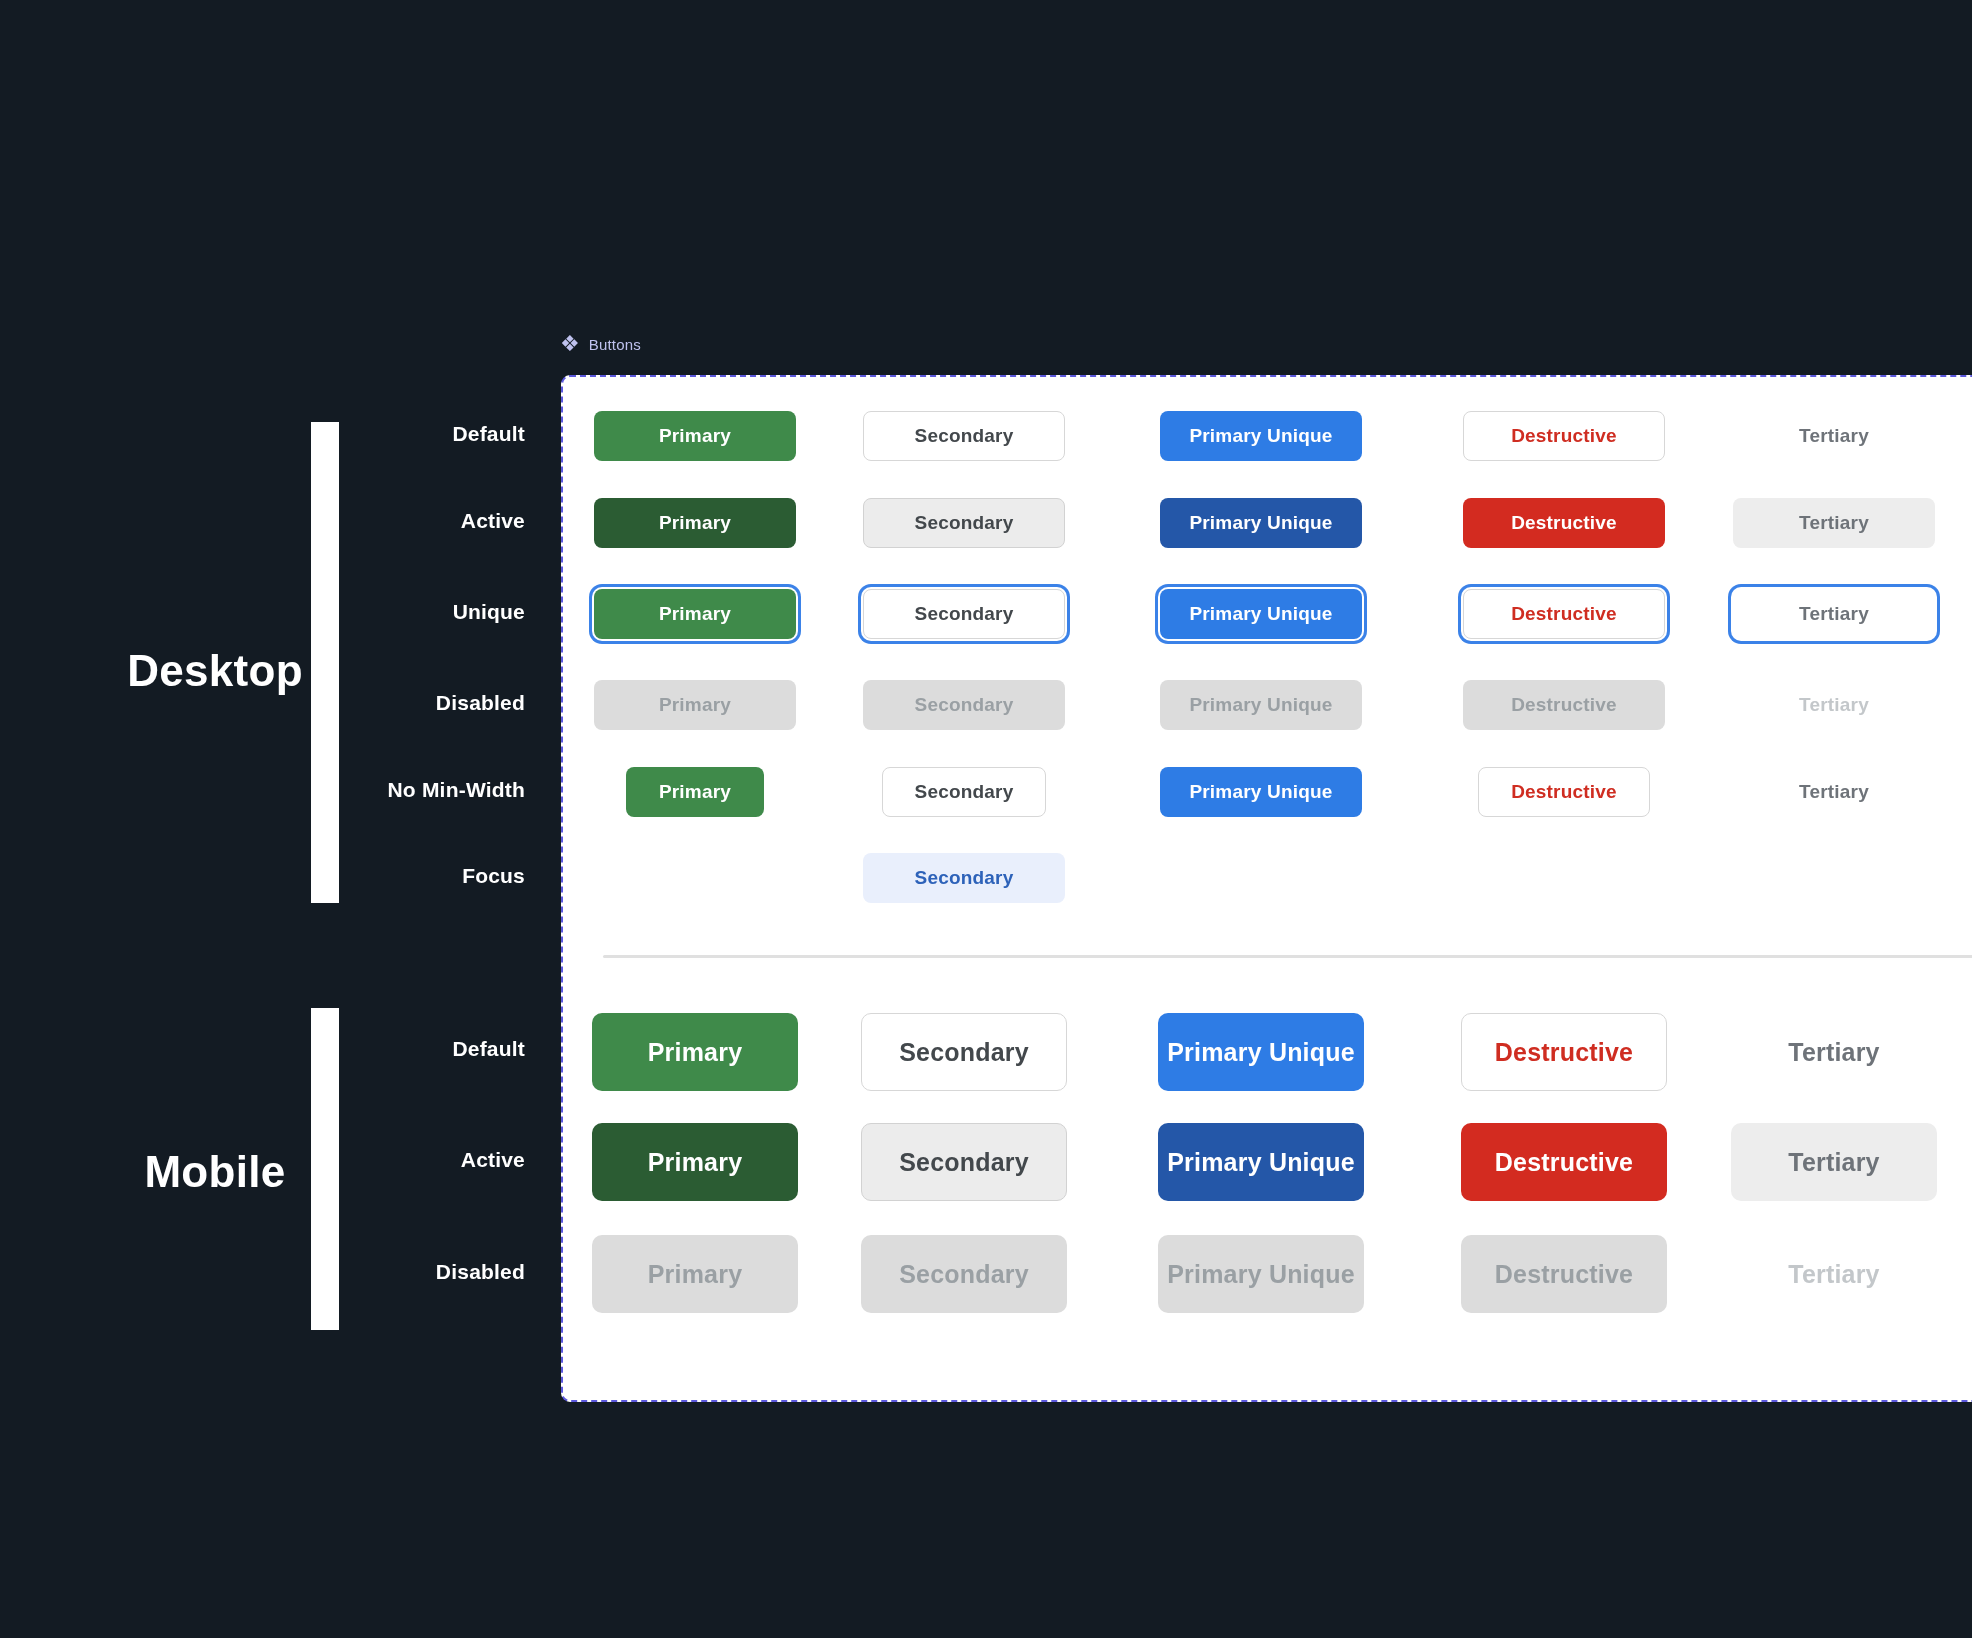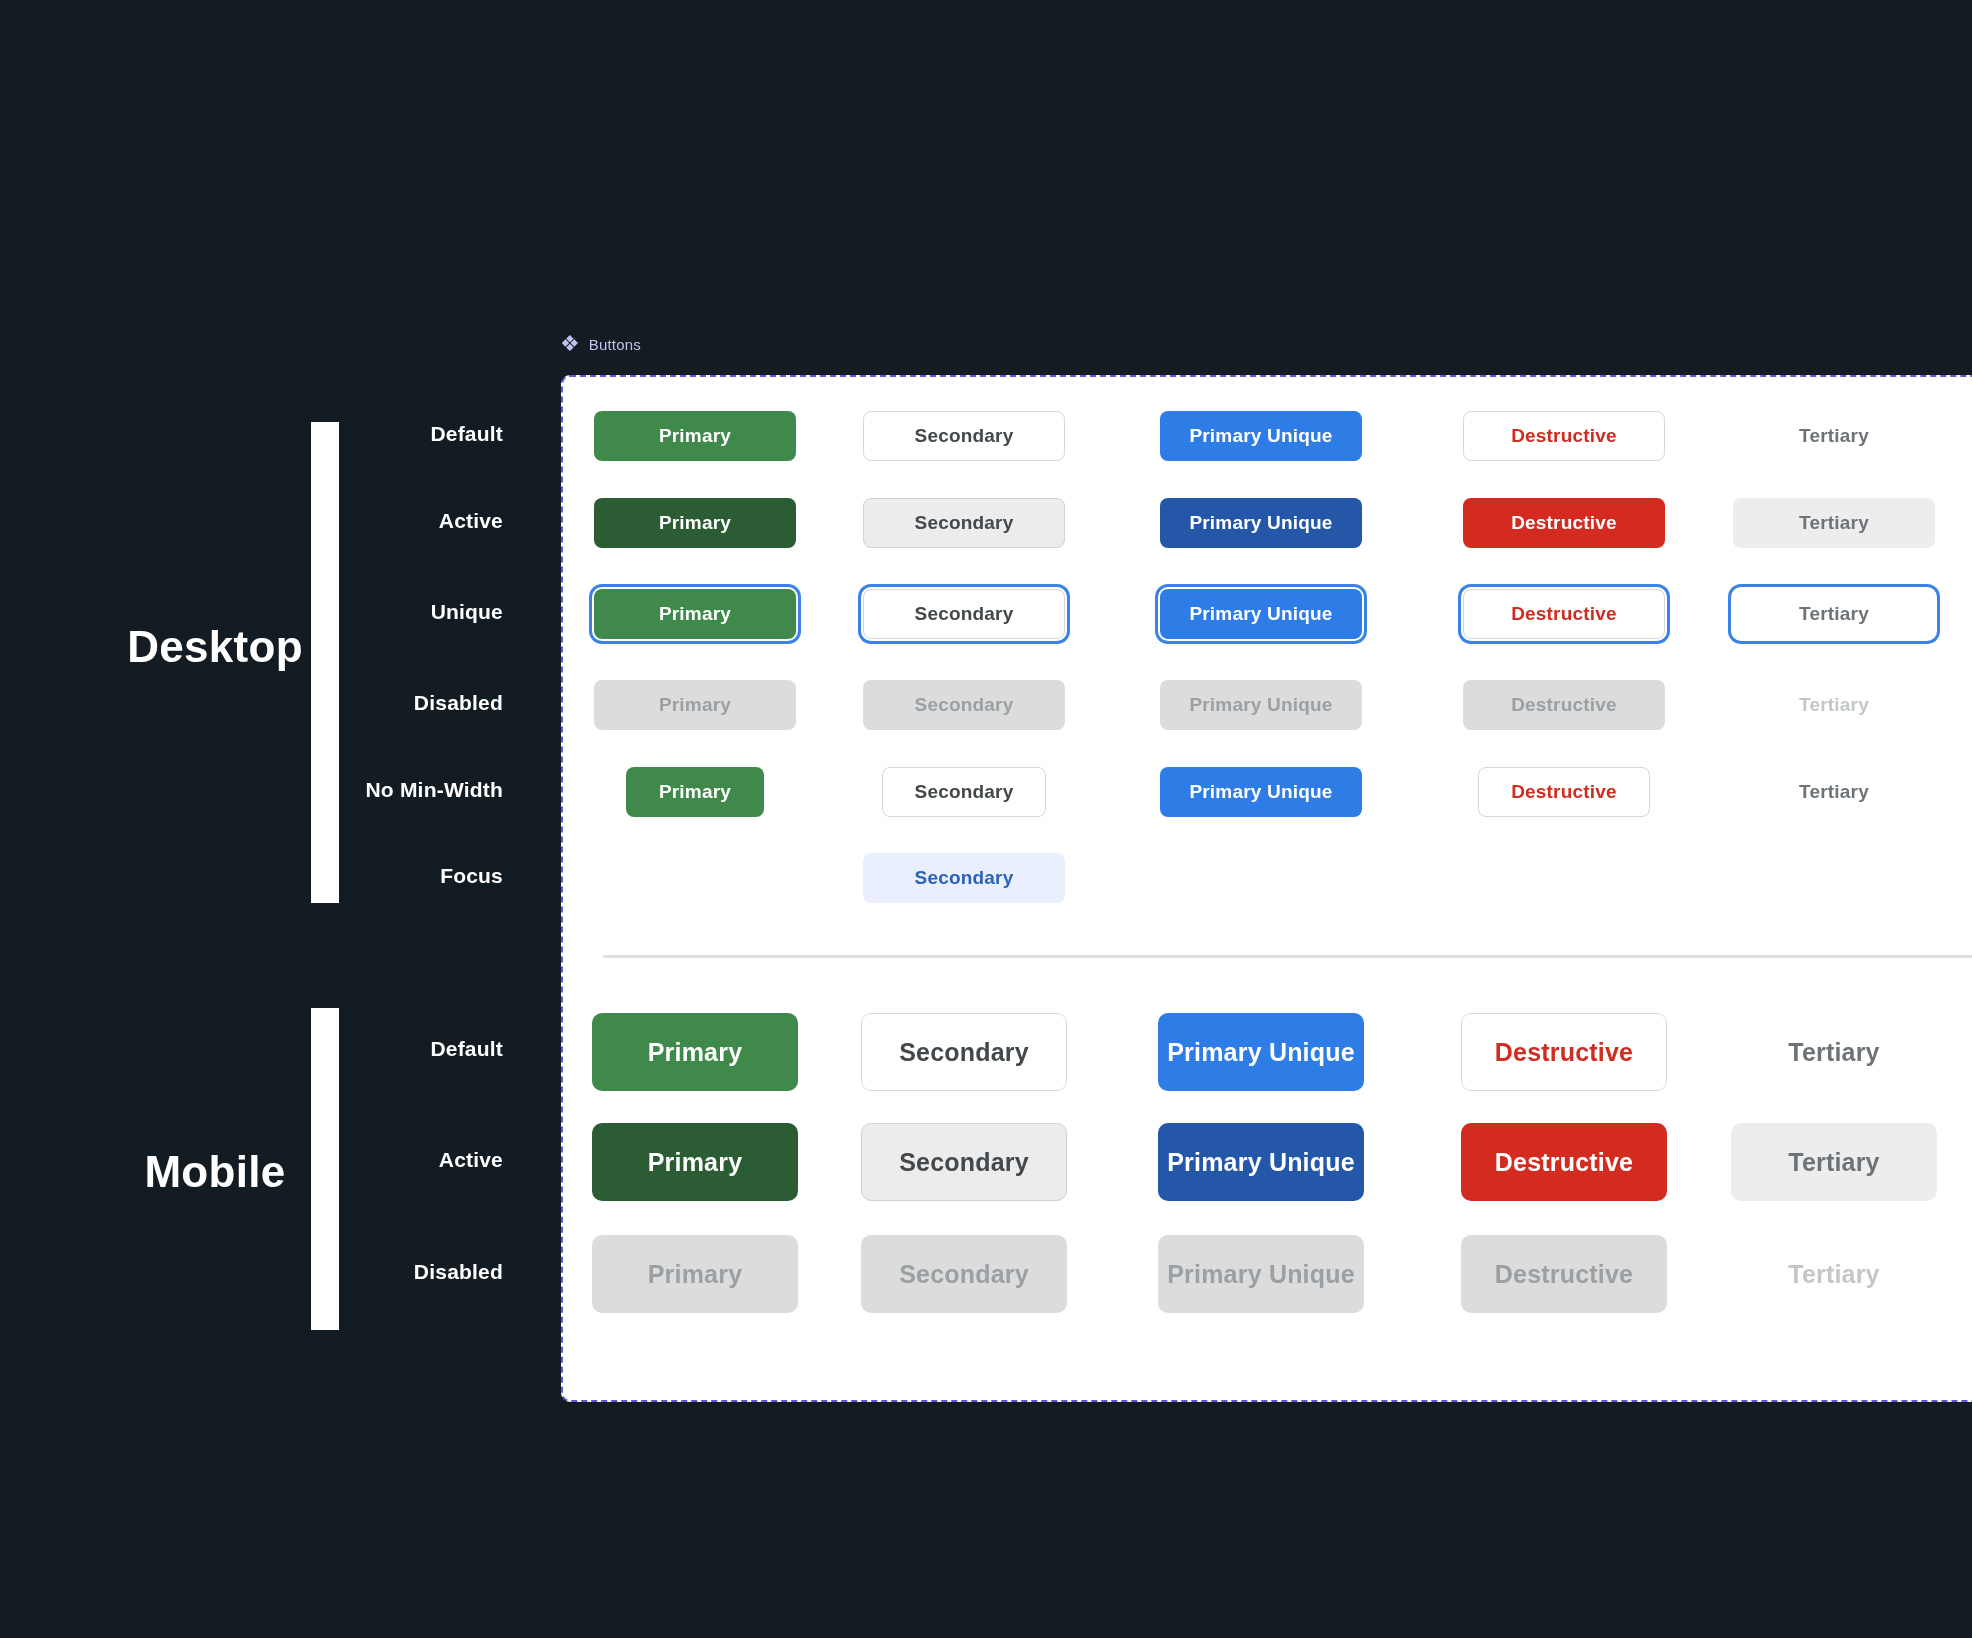--- a/index.html
+++ b/index.html
@@ -52,34 +52,34 @@
     background:#dcdcdc;color:#9aa0a4;border-color:transparent;}
   .tertiary-disabled{background:transparent;color:#c3c7ca;}
   .ring{box-shadow:0 0 0 2px #ffffff,0 0 0 5px #3b82e8;}
   
   .section-title{
     position:absolute;left:15px;width:400px;text-align:center;color:#fff;
     font-size:44px;font-weight:600;line-height:60px;height:60px;letter-spacing:.3px;
   }
   .bracket{position:absolute;left:311px;width:28px;background:#ffffff;}
   .row-label{
-    position:absolute;left:303px;width:200px;text-align:right;color:#fff;
+    position:absolute;left:325px;width:200px;text-align:right;color:#fff;
     font-size:21px;font-weight:600;height:28px;line-height:28px;letter-spacing:.2px;
   }
 </style>
 </head>
 <body>
 
 <div class="comp-header">
   <span class="comp-icon">❖</span>
   <span class="comp-name">Buttons</span>
 </div>
 
 <div id="rail">
-    <div class="section-title" style="top: 617px;">Desktop</div>
+    <div class="section-title" style="top: 641px;">Desktop</div>
     <div class="bracket" style="top: 422px; height: 481px;"></div>
     <div class="row-label" style="top: 420px;">Default</div>
     <div class="row-label" style="top: 507px;">Active</div>
     <div class="row-label" style="top: 598px;">Unique</div>
     <div class="row-label" style="top: 689px;">Disabled</div>
     <div class="row-label" style="top: 776px;">No Min-Width</div>
     <div class="row-label" style="top: 862px;">Focus</div>
     <div class="section-title" style="top: 1142px; text-align: center;">Mobile</div>
     <div class="bracket" style="top: 1008px; height: 322px;"></div>
     <div class="row-label" style="top: 1035px;">Default</div>

